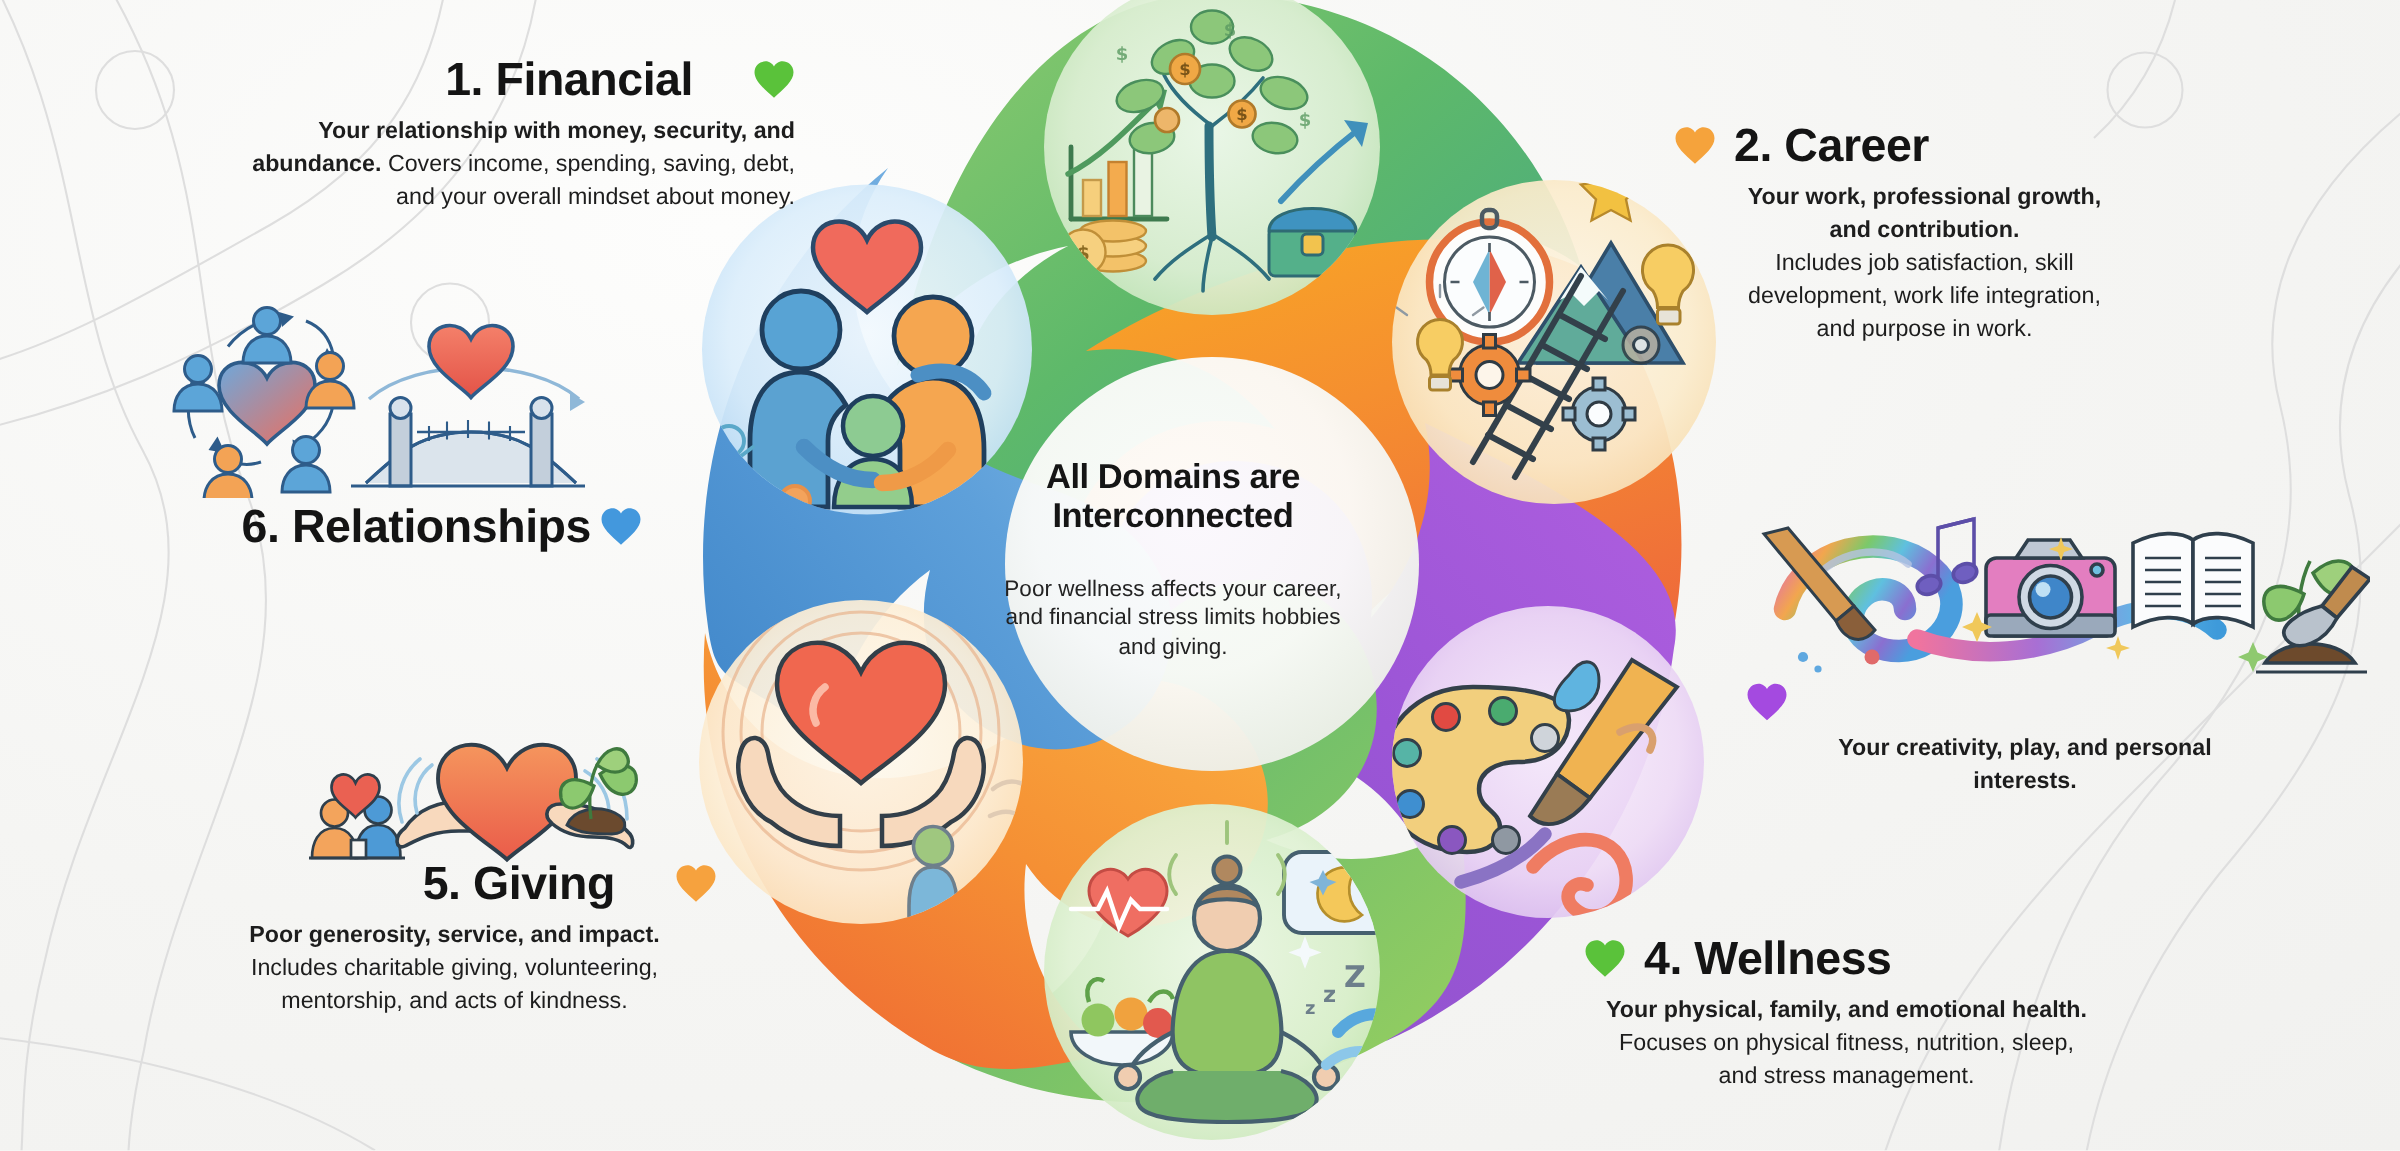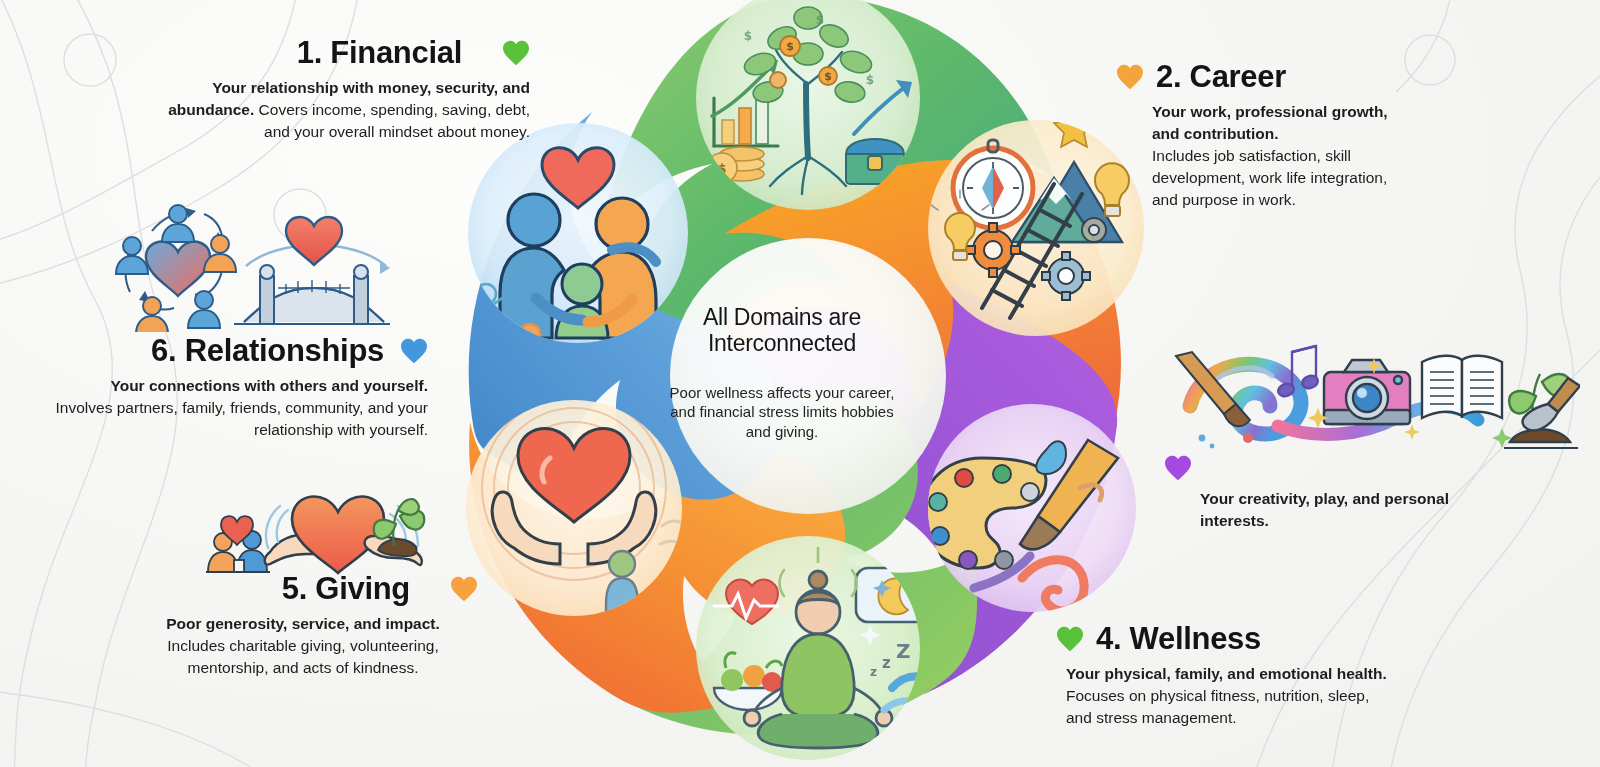--- a/index.html
+++ b/index.html
@@ -34,36 +34,36 @@
   .heart { width: 28px; height: 26px; display: inline-block; flex: 0 0 auto; }
 
   .desc {
     font-size: 15.5px;
     line-height: 1.42;
     color: #1d1d1d;
     margin-top: 7px;
   }
   .desc b { font-weight: bold; }
   .ta-r { text-align: right; }
-  .ta-l { text-align: left; }
+  .ta-l { text-align: center; }
   .ta-c { text-align: center; }
 
   
   #wheel { position: absolute; left: 426px; top: -12px; width: 760px; height: 790px; }
 
   
   #center-text {
     position: absolute;
     left: 668px; top: 305px;
     width: 228px;
     text-align: center;
     z-index: 40;
   }
   #center-text .ct-title {
-    font-size: 23px; font-weight: normal; color: #151515;
+    font-size: 23px; font-weight: bold; color: #151515;
     line-height: 1.12; letter-spacing: -0.3px;
   }
   #center-text .ct-sub {
     margin-top: 26px;
     font-size: 15px; line-height: 1.33; color: #232323;
   }
 
   .side-art { position: absolute; }
 </style>
 </head>
@@ -729,21 +729,21 @@
       <span class="title">1. Financial</span>
       <svg class="heart" viewBox="0 0 32 30">
         <path d="M16 29 C8 22, 1 16, 1 9.5 C1 4, 5.5 1, 9.5 1 C12.5 1, 15 3, 16 5 C17 3, 19.5 1, 22.5 1 C26.5 1, 31 4, 31 9.5 C31 16, 24 22, 16 29 Z" fill="#5ac23a"></path>
       </svg>
     </div>
     <div class="desc ta-r">
       <b>Your relationship with money, security, and abundance.</b><span> Covers income, spending, saving, debt, and your overall mindset about money.</span>
     </div>
   </div>
 
-  <div class="panel" style="left:1116px; top:60px; width:300px;">
+  <div class="panel" style="left:1116px; top:80px; width:300px;">
     <div class="head-row">
       <svg class="heart" viewBox="0 0 32 30">
         <path d="M16 29 C8 22, 1 16, 1 9.5 C1 4, 5.5 1, 9.5 1 C12.5 1, 15 3, 16 5 C17 3, 19.5 1, 22.5 1 C26.5 1, 31 4, 31 9.5 C31 16, 24 22, 16 29 Z" fill="#f5a33c"></path>
       </svg>
       <span class="title">2. Career</span>
     </div>
     <div class="desc ta-l" style="margin-left:36px; width:262px;">
       <b>Your work, professional growth, and contribution.</b><br><span>Includes job satisfaction, skill development, work life integration, and purpose in work.</span>
     </div>
   </div>
@@ -777,24 +777,21 @@
       <svg class="heart" viewBox="0 0 32 30">
         <path d="M16 29 C8 22, 1 16, 1 9.5 C1 4, 5.5 1, 9.5 1 C12.5 1, 15 3, 16 5 C17 3, 19.5 1, 22.5 1 C26.5 1, 31 4, 31 9.5 C31 16, 24 22, 16 29 Z" fill="#f6a23e"></path>
       </svg>
     </div>
     <div class="desc ta-c">
       <b>Poor generosity, service, and impact.</b><br><span>Includes charitable giving, volunteering, mentorship, and acts of kindness.</span>
     </div>
   </div>
 
   <div class="panel" style="left:48px; top:334px; width:380px;">
-    <div class="head-row rt" style="gap:16px;">
+    <div class="head-row rt" style="gap:6px;">
       <span class="title">6. Relationships</span>
       <svg class="heart" viewBox="0 0 32 30">
         <path d="M16 29 C8 22, 1 16, 1 9.5 C1 4, 5.5 1, 9.5 1 C12.5 1, 15 3, 16 5 C17 3, 19.5 1, 22.5 1 C26.5 1, 31 4, 31 9.5 C31 16, 24 22, 16 29 Z" fill="#4398dd"></path>
       </svg>
     </div>
-    <div class="desc ta-r">
-      <b>Your connections with others and yourself.</b><br><span>Involves partners, family, friends, community, and your relationship with yourself.</span>
-    </div>
   </div>
 
 </div>
 
 </body></html>

